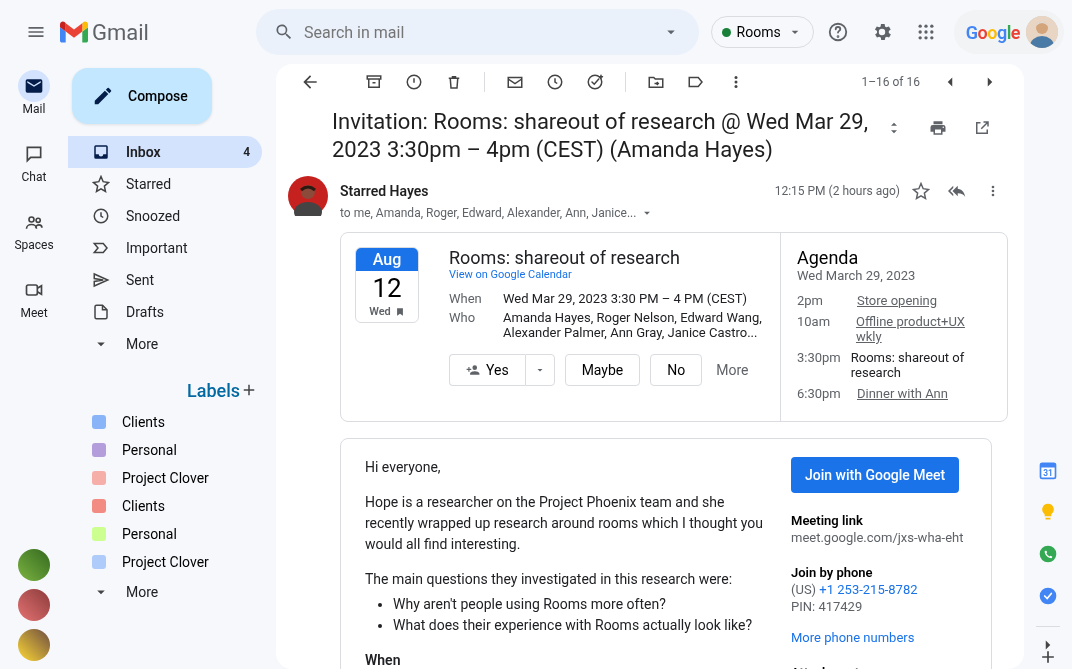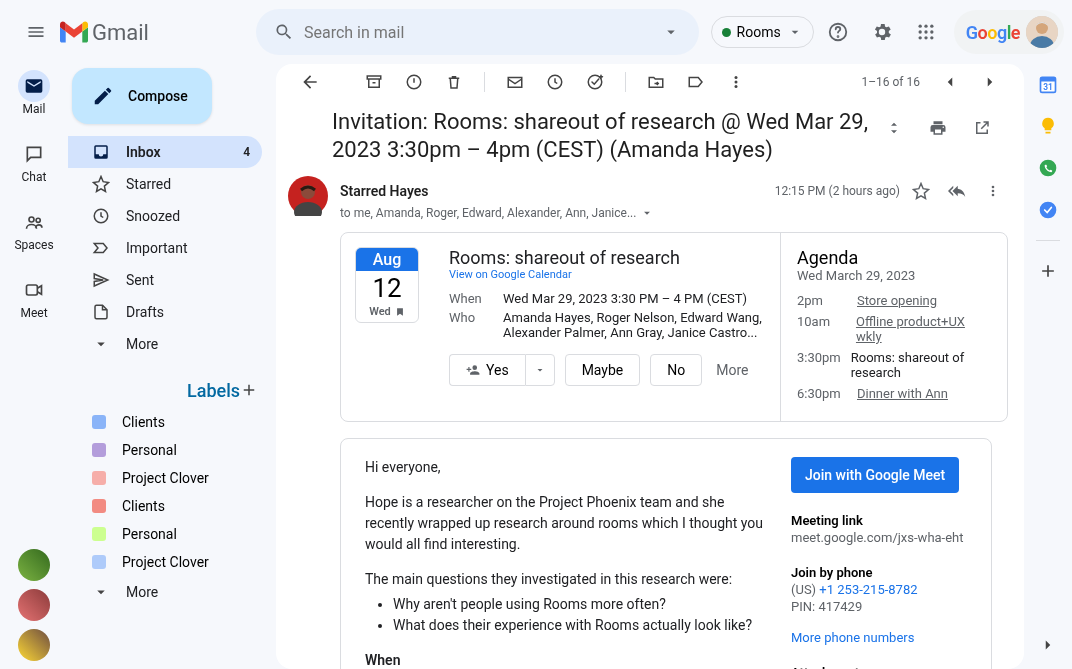--- a/index.html
+++ b/index.html
@@ -91,21 +91,21 @@
 .body-text { flex: 1; font-size: 14px; color: #202124; line-height: 1.5; }
 .body-text p { margin-bottom: 14px; }
 .body-text ul { margin-left: 28px; margin-bottom: 14px; }
 .body-text .section-hdr { font-weight: 600; }
 .meet-panel { width: 200px; padding-left: 16px; }
 .meet-btn { background: #1a73e8; color: #fff; border: none; border-radius: 4px; font-size: 14px; padding: 10px 14px; cursor: pointer; font-weight: 500; }
 .meet-sec-title { font-size: 13px; font-weight: 600; margin-top: 20px; }
 .meet-sec-val { font-size: 13px; color: #5f6368; margin-top: 2px; }
 .meet-link { color: #1a73e8; cursor: pointer; }
 
-.rpanel { width: 48px; display: flex; flex-direction: column; align-items: center; padding-top: 8px; gap: 18px; position: relative; }
+.rpanel { width: 48px; display: flex; flex-direction: column; align-items: center; padding-top: 8px; gap: 18px; position: relative; justify-content: flex-end; }
 .rpanel-icon { width: 24px; height: 24px; display: flex; align-items: center; justify-content: center; cursor: pointer; }
 .rpanel-divider { width: 24px; height: 1px; background: #dadce0; }
 .rpanel-expand { position: absolute; bottom: 12px; }
 svg { display: block; }
 </style>
 </head>
 <body>
 
 <div class="topbar">
   <div class="hamburger icon-btn">

